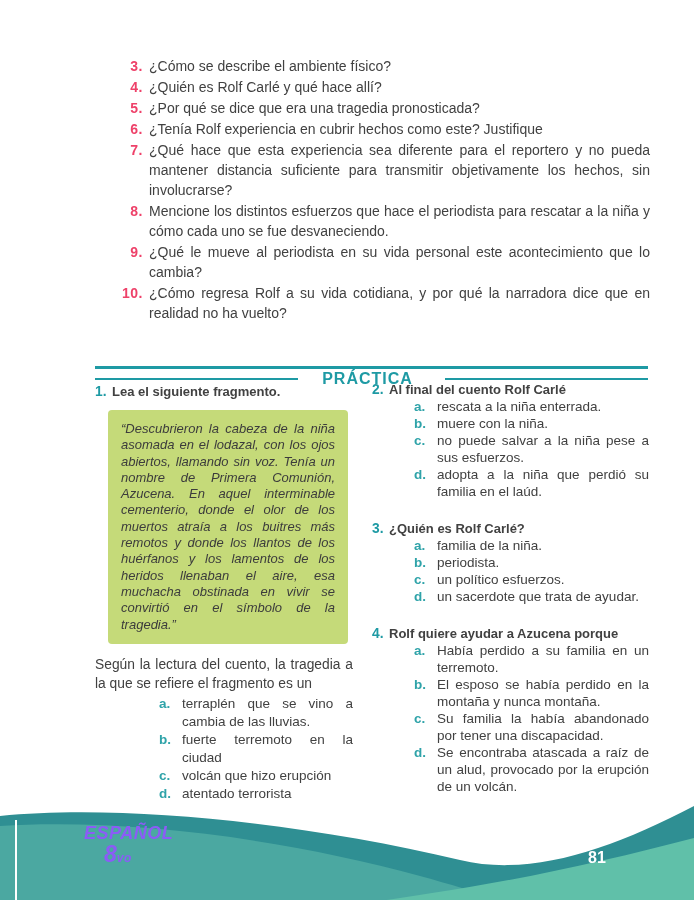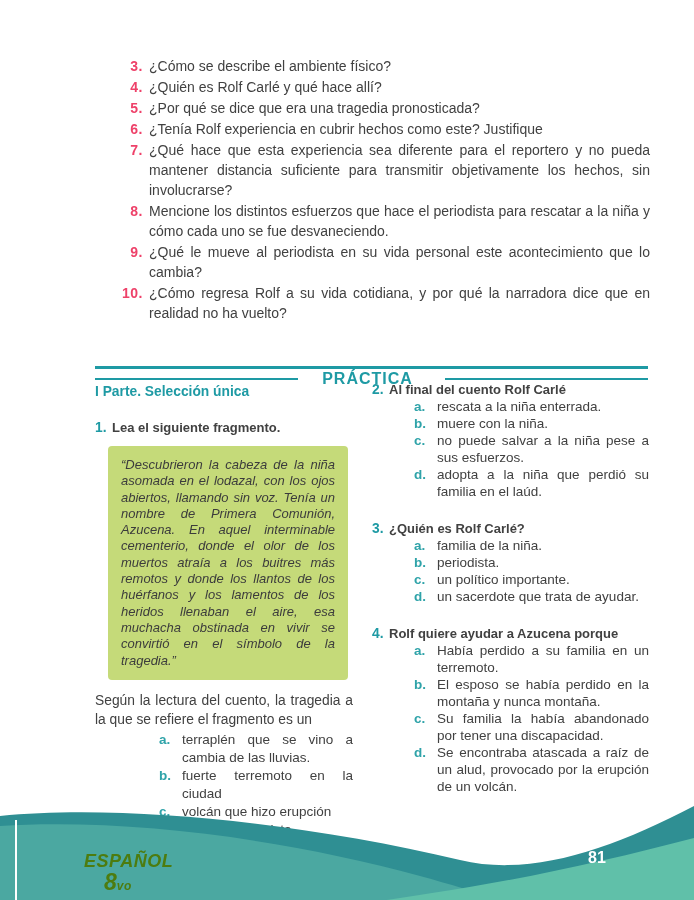--- a/index.html
+++ b/index.html
@@ -46,21 +46,21 @@
   .opt-letter{flex:0 0 23px;color:var(--teal-light);font-weight:bold;font-size:13.5px;line-height:18px;}
   .opt-text{flex:1;color:var(--body-text);font-size:13.5px;line-height:18px;text-align:justify;}
   
   .rq{margin-bottom:20px;}
   .rq .qhead .qnum,.rq .qhead .qtext{line-height:17px;}
   .rq-opts{margin-left:42px;}
   .rq .opt-letter,.rq .opt-text{line-height:17px;}
   
   .footer{position:absolute;left:0;bottom:0;width:694px;height:100px;}
   .footer svg{display:block;}
-  .logo{position:absolute;left:84px;top:852px;color:#4d7c0f;font-style:italic;line-height:1;}
+  .logo{position:absolute;left:84px;top:824px;color:#8b5cf6;font-style:italic;line-height:1;}
   .logo-line1{font-size:18px;letter-spacing:.5px;font-weight:bold;}
   .logo-line2{margin-left:20px;margin-top:1px;}
   .logo-big{font-size:23px;font-weight:bold;}
   .logo-small{font-size:12px;font-weight:bold;letter-spacing:.5px;}
   .page-number{position:absolute;left:588px;top:849px;color:#ffffff;font-weight:bold;font-size:16px;}
 </style>
 </head>
 <body>
 
 <div class="top-questions">
@@ -99,21 +99,20 @@
 </div>
 
 <div class="practica-header">
   <div class="ph-line left"></div>
   <div class="ph-title">PRÁCTICA</div>
   <div class="ph-line right"></div>
 </div>
 <div class="practica-underline"></div>
 
 <div class="col-left">
-  <div class="part-title">I Parte. Selección única</div>
   <div class="qhead">
     <span class="qnum">1.</span>
     <span class="qtext">Lea el siguiente fragmento.</span>
   </div>
   <div class="quote-box">“Descubrieron la cabeza de la niña asomada en el lodazal, con los ojos abiertos, llamando sin voz. Tenía un nombre de Primera Comunión, Azucena. En aquel interminable cementerio, donde el olor de los muertos atraía a los buitres más remotos y donde los llantos de los huérfanos y los lamentos de los heridos llenaban el aire, esa muchacha obstinada en vivir se convirtió en el símbolo de la tragedia.”</div>
   <div class="stem">Según la lectura del cuento, la tragedia a la que se refiere el fragmento es un</div>
   <div class="opts-left">
     <div class="opt">
       <span class="opt-letter">a.</span>
       <span class="opt-text">terraplén que se vino a cambia de las lluvias.</span>
@@ -169,21 +168,21 @@
       <div class="opt">
         <span class="opt-letter">a.</span>
         <span class="opt-text">familia de la niña.</span>
       </div>
       <div class="opt">
         <span class="opt-letter">b.</span>
         <span class="opt-text">periodista.</span>
       </div>
       <div class="opt">
         <span class="opt-letter">c.</span>
-        <span class="opt-text">un político importante.</span>
+        <span class="opt-text">un político esfuerzos.</span>
       </div>
       <div class="opt">
         <span class="opt-letter">d.</span>
         <span class="opt-text">un sacerdote que trata de ayudar.</span>
       </div>
     </div>
   </div>
 
   <div class="rq">
     <div class="qhead">

